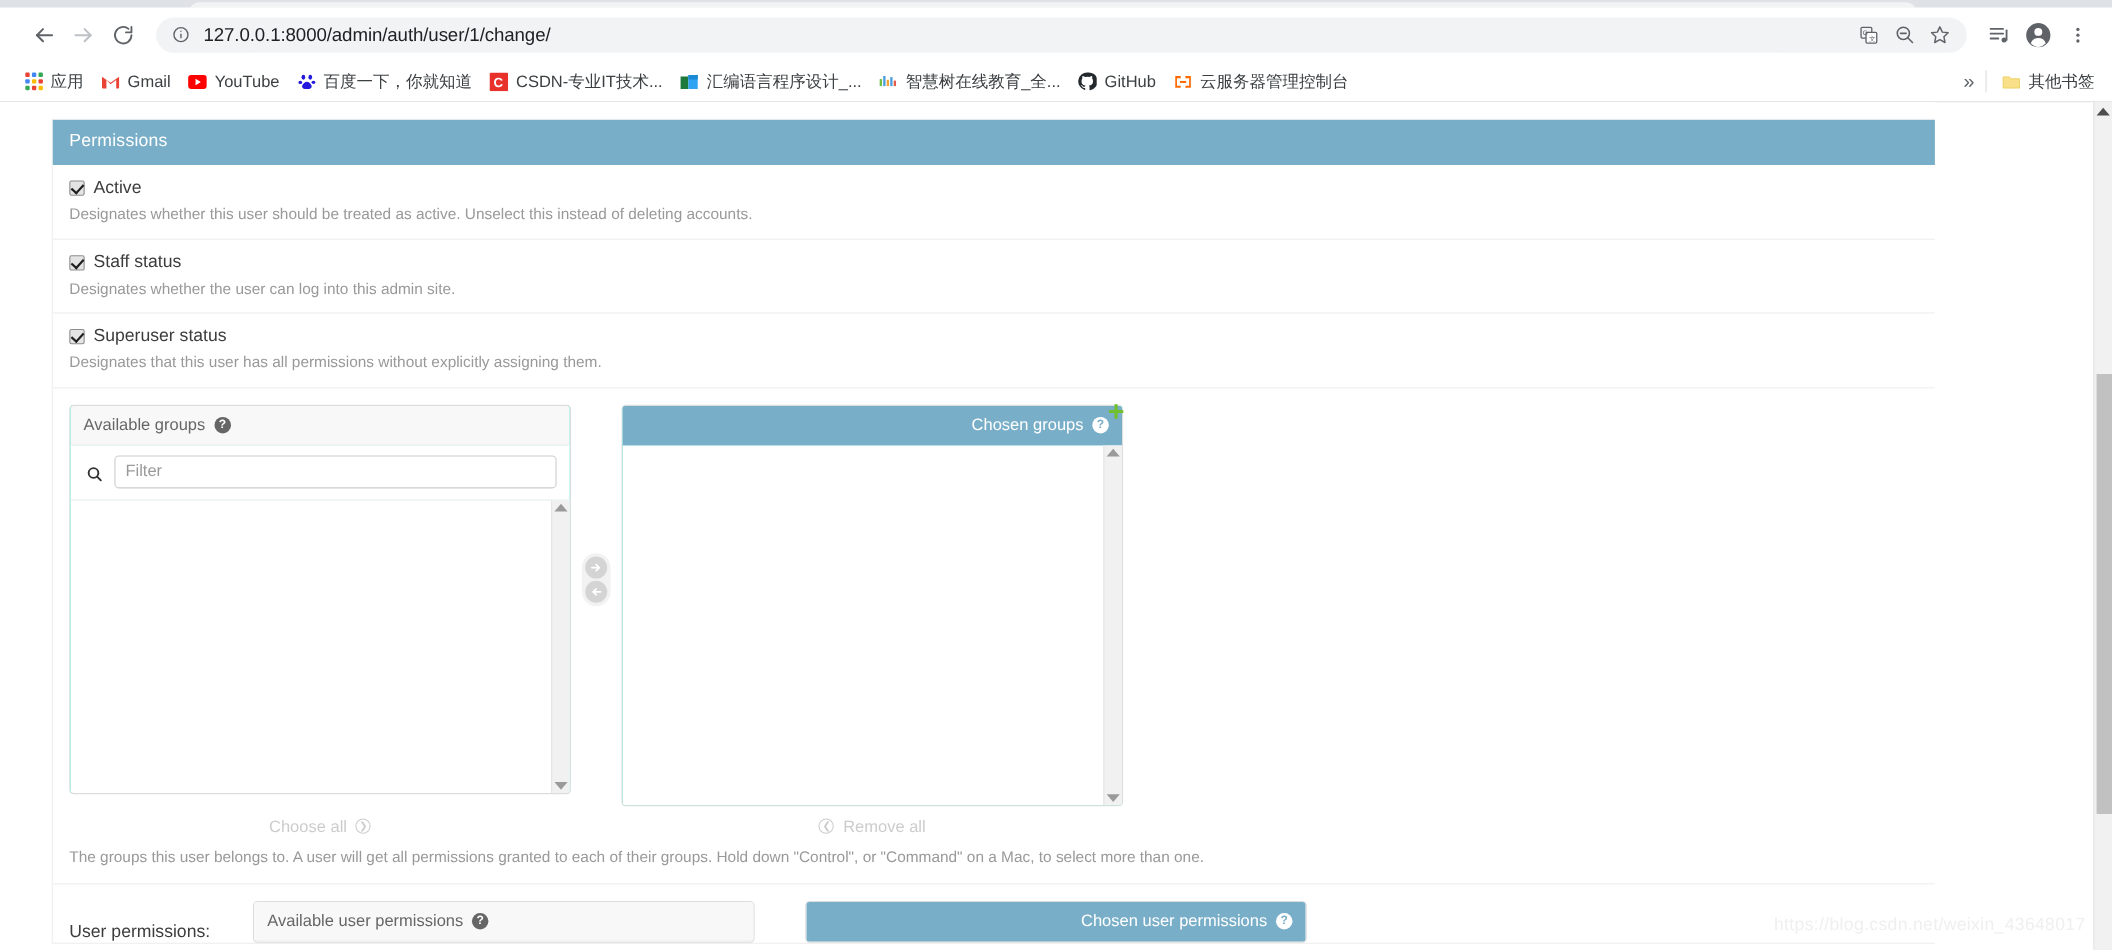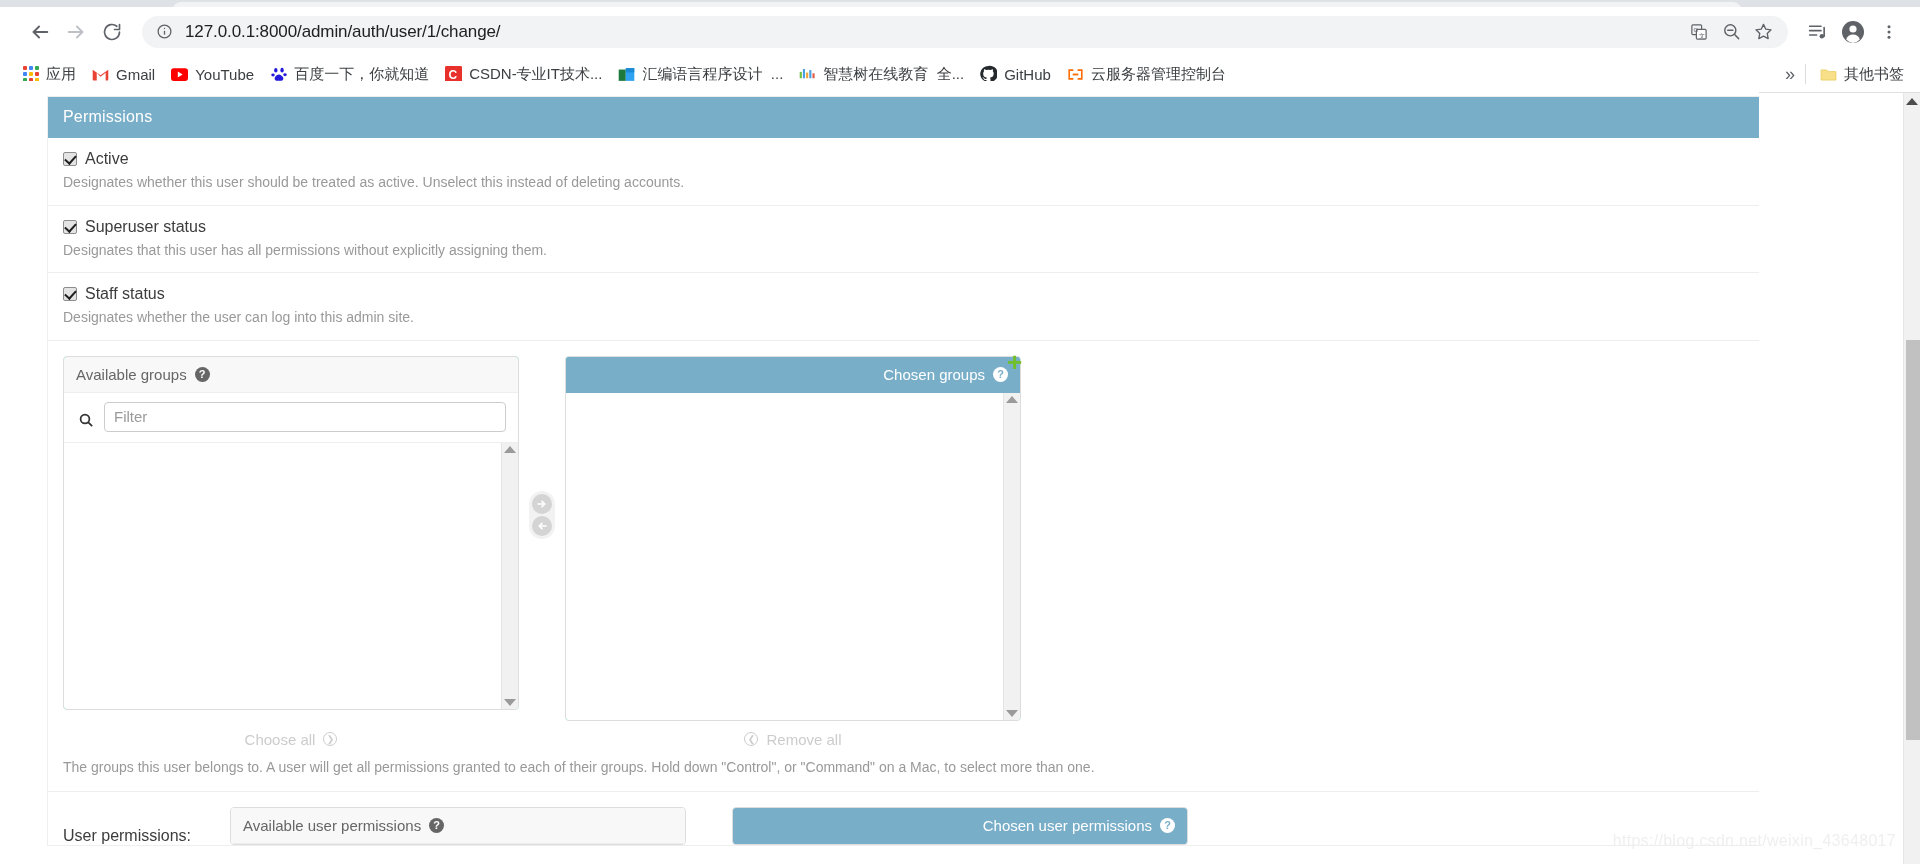--- a/index.html
+++ b/index.html
@@ -110,21 +110,21 @@
     margin-left: auto;
     display:flex; align-items:center;
     color:#5f6368; font-size:18px; padding: 0 10px;
     flex: 0 0 auto;
   }
   .bm-sep { width:1px; height:20px; background:#dadce0; flex:0 0 auto; }
 
   
   .viewport {
     position: absolute;
-    left: 0; top: 81px;
+    left: 0; top: 93px;
     width: 1759px; height: 771px;
     background: #fff;
     overflow: hidden;
     padding-left: 36px;
   }
   .page {
     position: absolute;
     left: 0; top: 0;
     width: 1896px;
     padding: 0;
@@ -591,31 +591,31 @@
           <div class="checkbox-line">
             <span class="cb checked"></span>
             <span class="cb-label">Active</span>
           </div>
           <div class="help">Designates whether this user should be treated as active. Unselect this instead of deleting accounts.</div>
         </div>
 
         <div class="form-row">
           <div class="checkbox-line">
             <span class="cb checked"></span>
+            <span class="cb-label">Staff status</span>
+          </div>
+          <div class="help">Designates whether the user can log into this admin site.</div>
+        </div>
+
+        <div class="form-row">
+          <div class="checkbox-line">
+            <span class="cb checked"></span>
             <span class="cb-label">Superuser status</span>
           </div>
           <div class="help">Designates that this user has all permissions without explicitly assigning them.</div>
-        </div>
-
-        <div class="form-row">
-          <div class="checkbox-line">
-            <span class="cb checked"></span>
-            <span class="cb-label">Staff status</span>
-          </div>
-          <div class="help">Designates whether the user can log into this admin site.</div>
         </div>
 
         <div class="form-row row-groups" style="padding-bottom:10px;">
 
           <div class="selector-wrap">
             <div class="selector">
 
               <div class="selector-available">
                 <div class="sel-title">
                   <span>Available groups</span>

